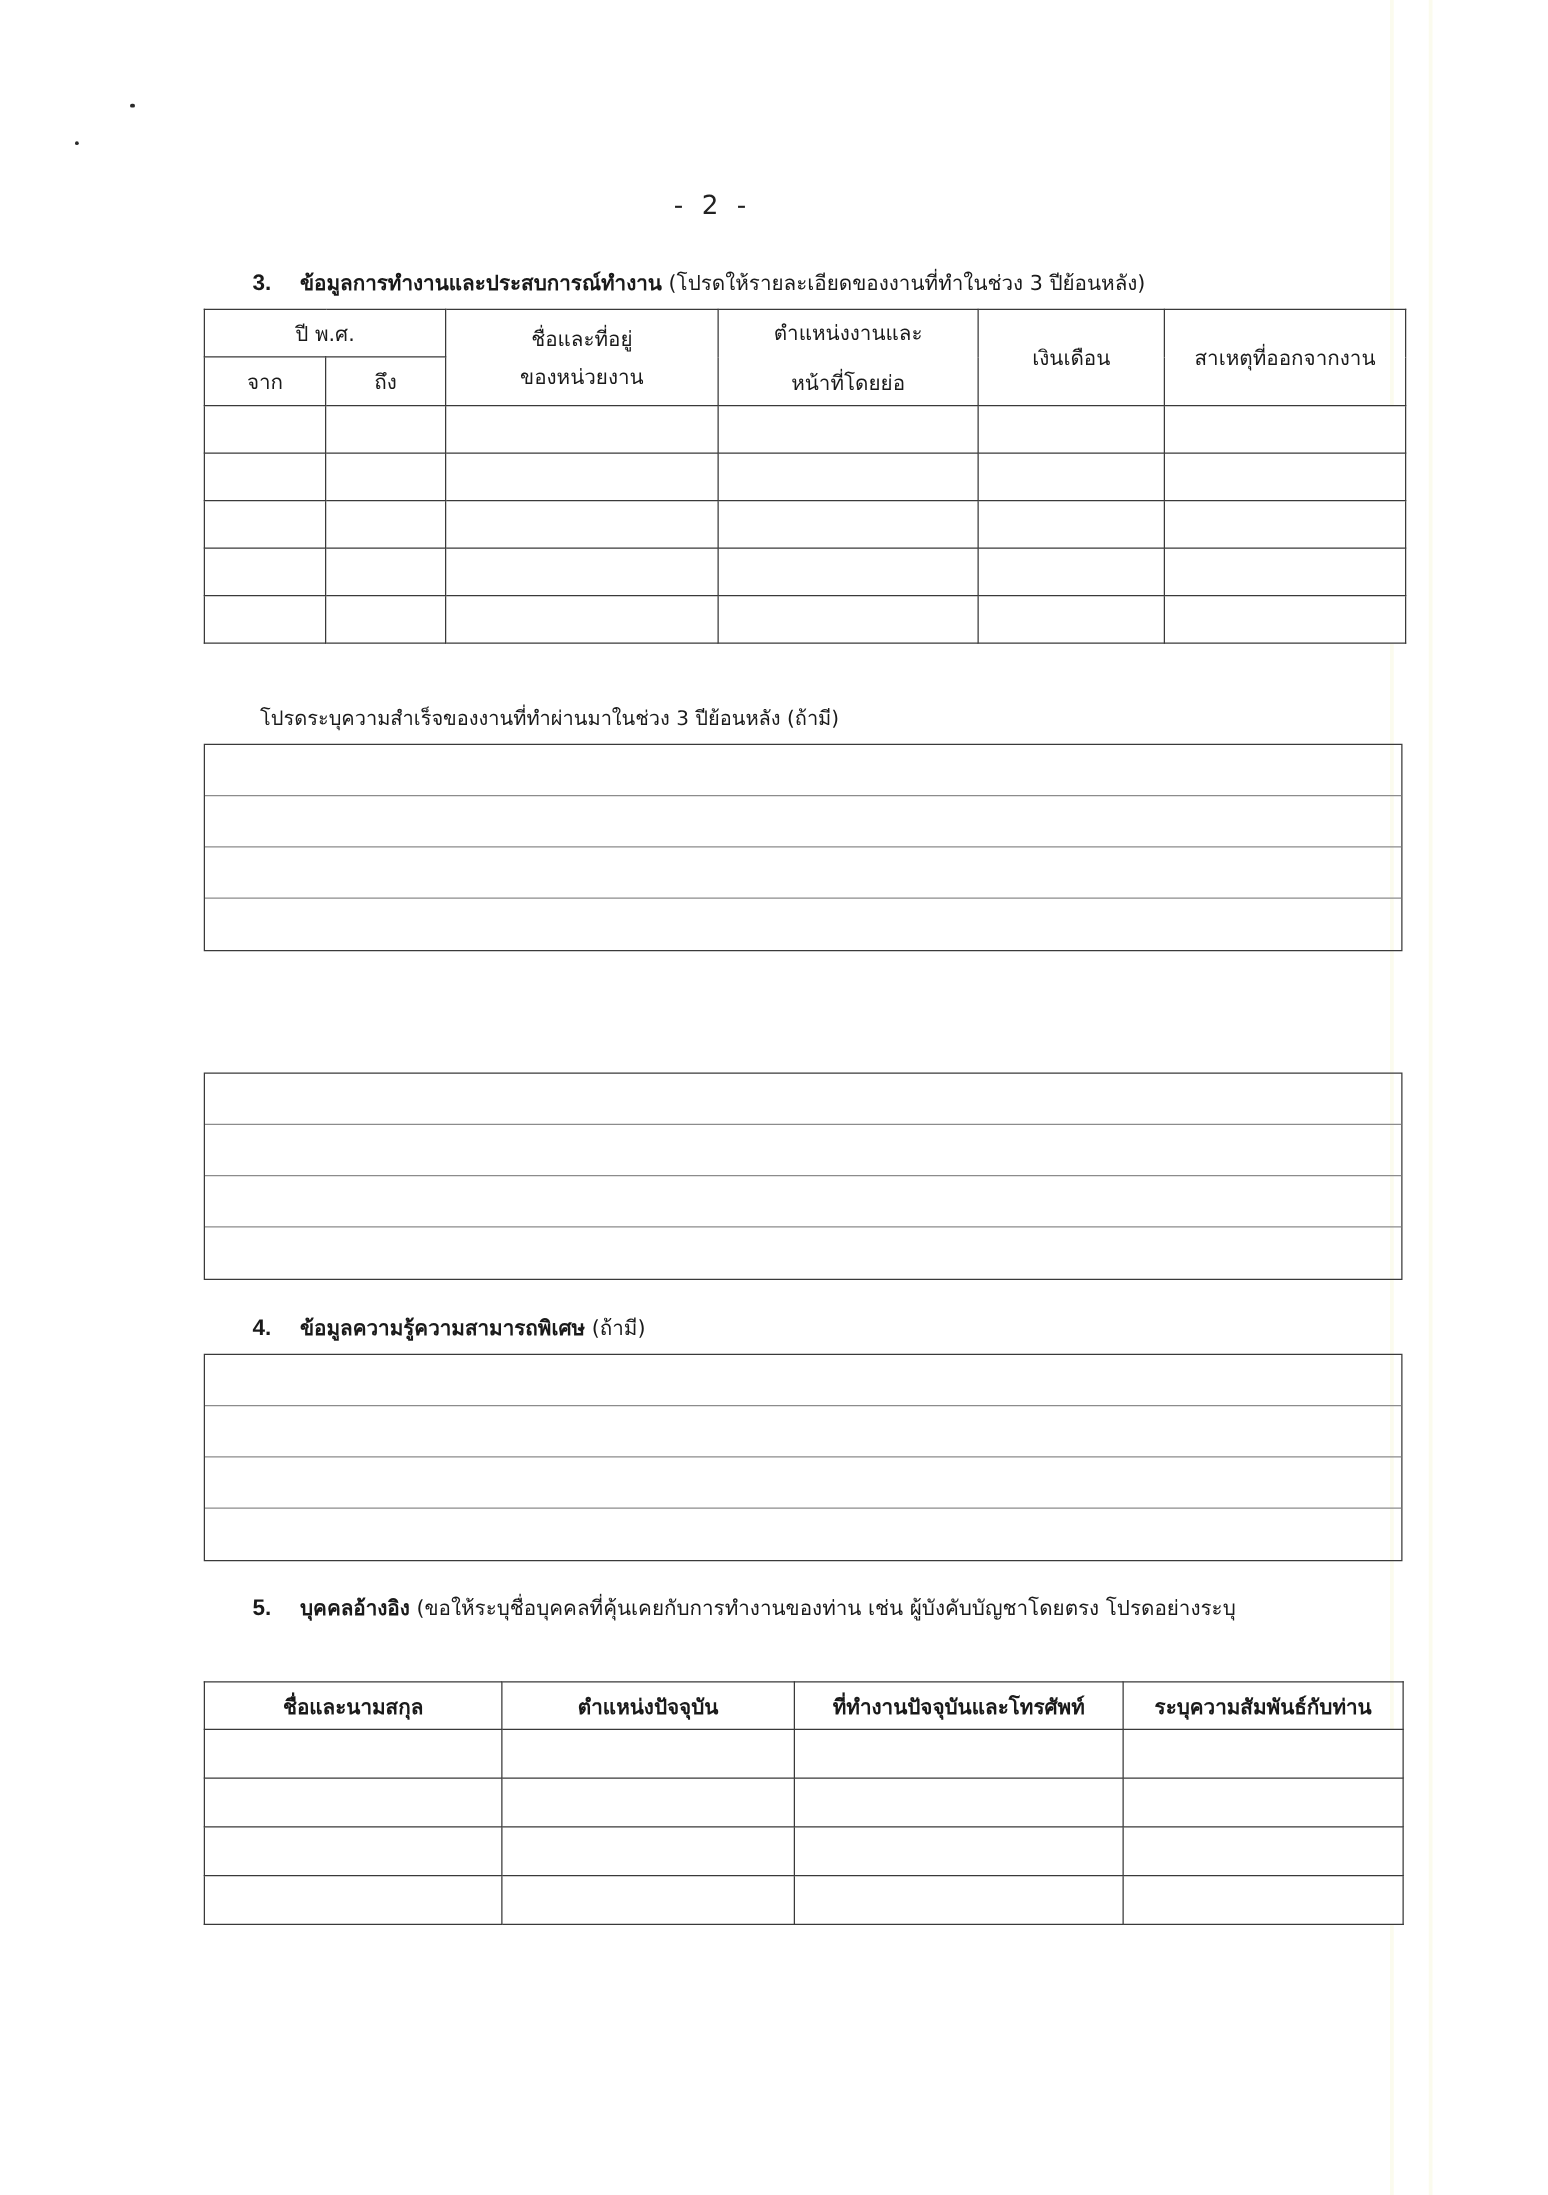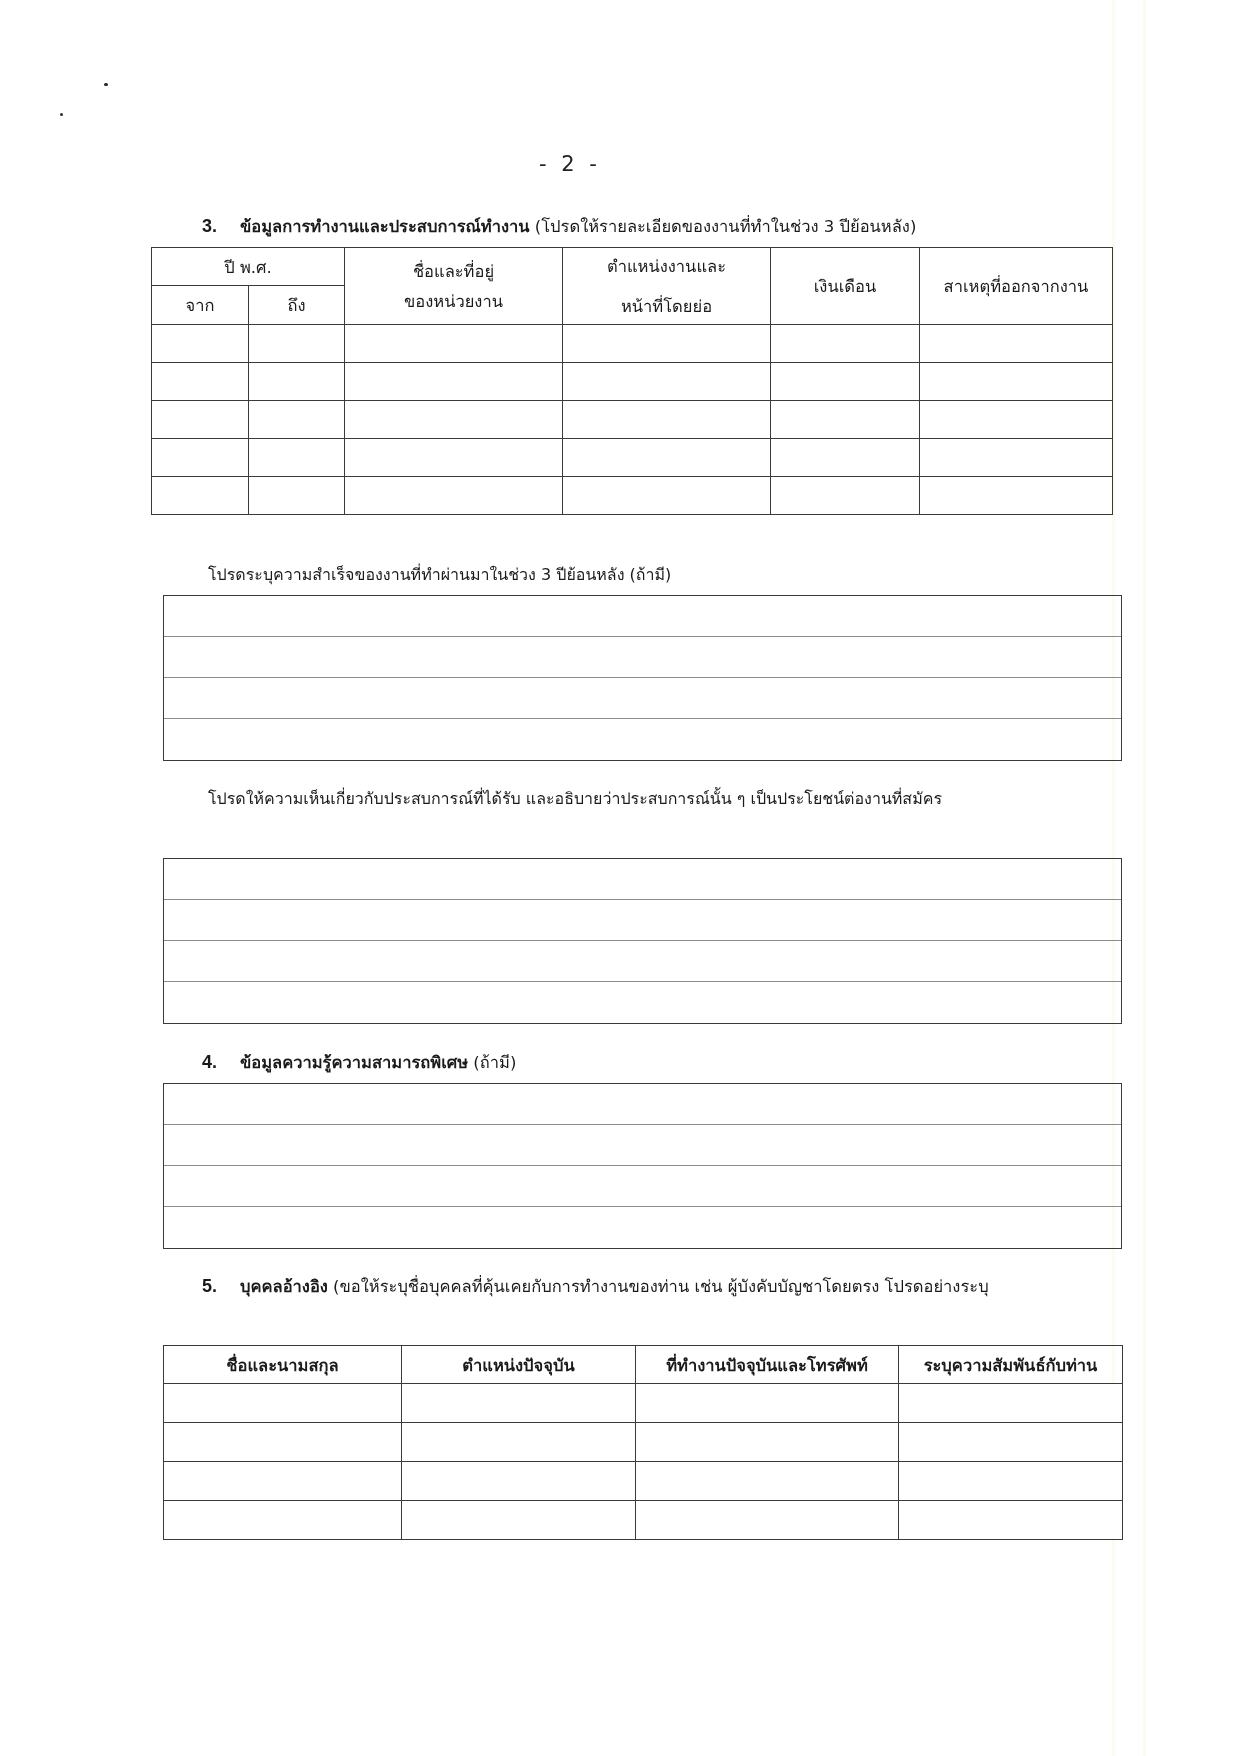--- a/index.html
+++ b/index.html
@@ -89,21 +89,21 @@
       font-weight: normal;
       text-align: center;
       vertical-align: middle;
       font-size: 16.5px;
       color: #1a1a1a;
     }
     table.grid td.fill {
       background: #ffffff;
     }
     #work-table {
-      left: 151px;
+      left: 163px;
       top: 247px;
       width: 961px;
     }
     #work-table tr.h1 th { height: 37px; }
     #work-table tr.h2 th { height: 38px; }
     #work-table tr.row td { height: 37px; }
     #work-table tr.row td { border-top-color: #8a8a8a; }
     #work-table tr.row:first-of-type td { border-top-color: #3a3a3a; }
 
     .ruled-box {
@@ -225,21 +225,20 @@
 
 <div class="prompt" style="top:563px;">โปรดระบุความสำเร็จของงานที่ทำผ่านมาในช่วง 3 ปีย้อนหลัง (ถ้ามี)</div>
 <div class="ruled-box" style="top:595px;">
   <div class="ruled-line"></div>
   <div class="ruled-line"></div>
   <div class="ruled-line"></div>
   <div class="ruled-line"></div>
 </div>
 
 <div class="prompt" style="top:787px;">
-  <span>โปรดให้ความเห็นเกี่ยวกับประสบการณ์ที่ได้รับ และอธิบายว่าประสบการณ์นั้น ๆ เป็นประโยชน์ต่องานที่สมัคร</span>
 </div>
 <div class="ruled-box" style="top:858px;">
   <div class="ruled-line"></div>
   <div class="ruled-line"></div>
   <div class="ruled-line"></div>
   <div class="ruled-line"></div>
 </div>
 
 <div class="heading" style="top:1050px;">
   <span class="num">4.</span><span class="title">ข้อมูลความรู้ความสามารถพิเศษ</span><span class="note">  (ถ้ามี)</span>

